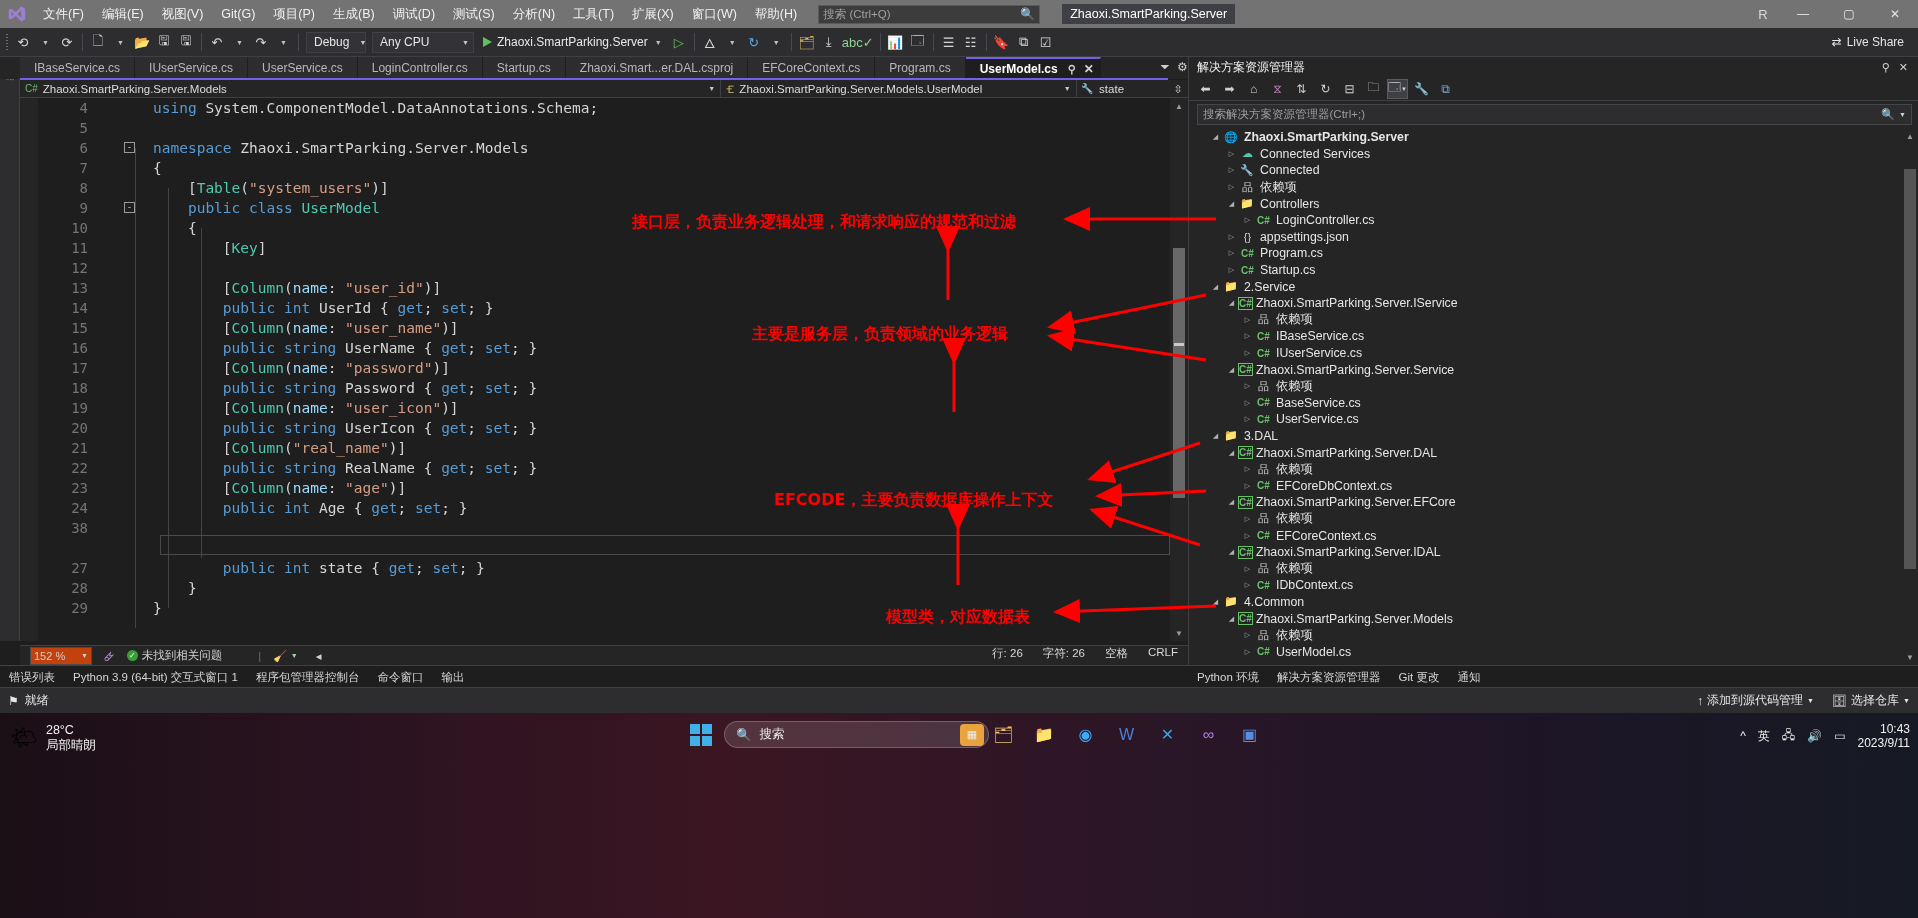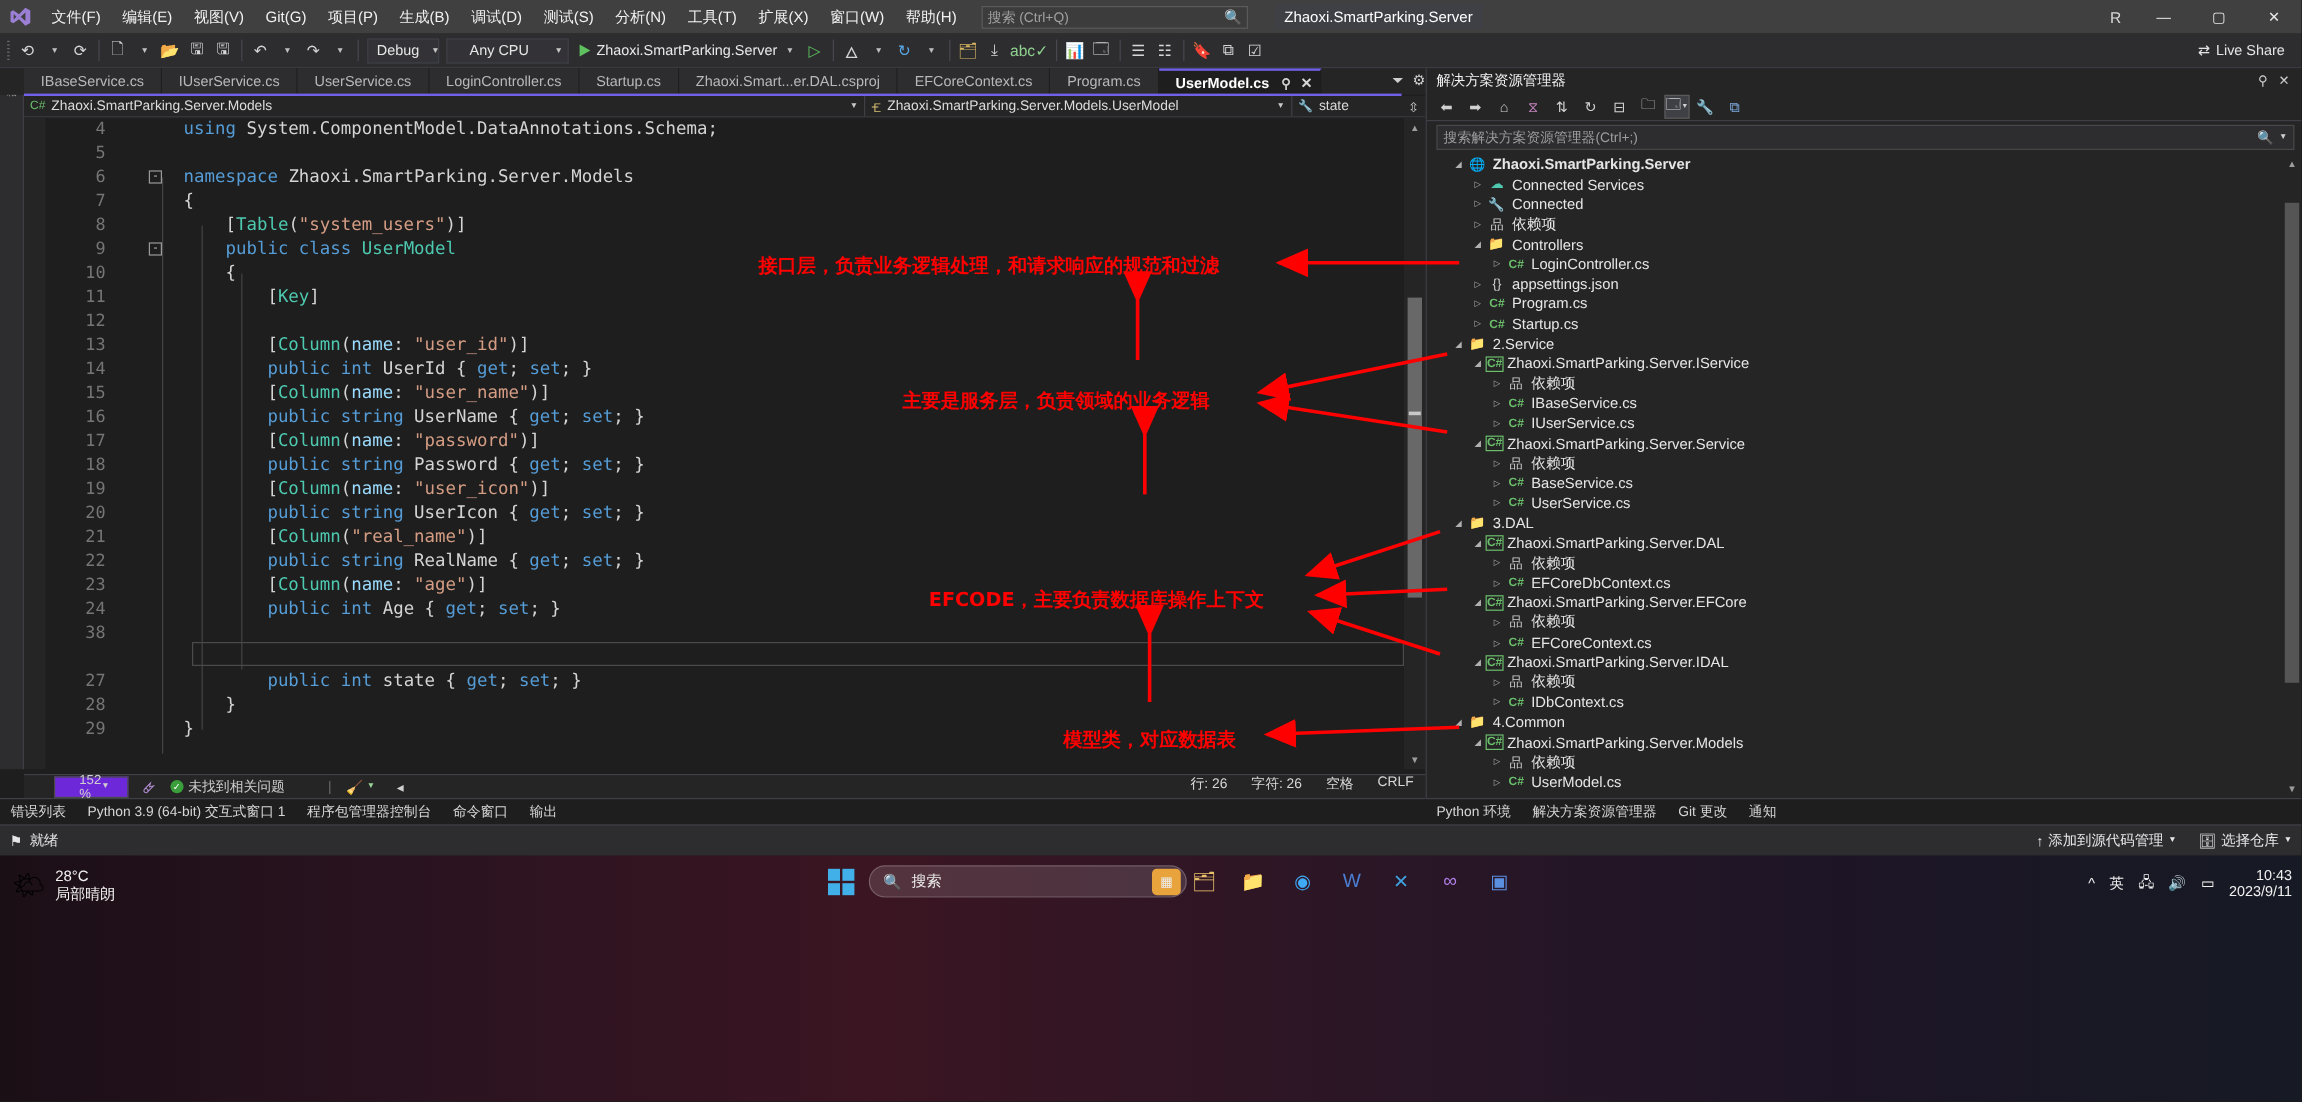--- a/index.html
+++ b/index.html
@@ -2,21 +2,21 @@
 <html><head>
 <meta charset="utf-8">
 <style>
   * { box-sizing: border-box; margin:0; padding:0; }
   html,body { width:1918px; height:918px; overflow:hidden; background:#1e1e1e;
               font-family:"Liberation Sans", sans-serif; }
   body { position:relative; }
 
   
   .titlebar{ position:absolute; left:0; top:0; width:1918px; height:28px;
-             background:#404040; display:flex; align-items:center; }
+             background:#737373; display:flex; align-items:center; }
   .vs-logo{ width:34px; height:28px; display:flex; align-items:center; justify-content:center; }
   .vs-logo svg{ width:18px; height:18px; }
   .menu{ display:flex; align-items:center; height:28px; }
   .menu-item{ padding:0 9px; height:28px; line-height:28px; font-size:12.5px; color:#f1f1f1; cursor:default; }
   .tb-search{ margin-left:12px; width:222px; height:19px; background:#3c3c3c;
               border:1px solid #5a5a5a; display:flex; align-items:center;
               padding:0 4px; font-size:11.5px; color:#a0a0a0; }
   .tb-search .q{ flex:1; }
   .tb-search .mag{ color:#cfcfcf; font-size:12px; }
   .sol-name{ margin-left:22px; font-size:12.5px; color:#ffffff; background:#3f3f46;
@@ -32,21 +32,21 @@
             background:#2d2d30; display:flex; align-items:center; padding-left:4px;
             border-bottom:1px solid #3f3f46; }
   .grip{ width:8px; height:18px; display:flex; flex-direction:column; justify-content:center; }
   .grip i{ display:block; width:2px; height:2px; background:#6d6d6d; margin:1px 0 1px 2px; }
   .tbtn{ height:22px; min-width:22px; display:flex; align-items:center; justify-content:center;
          color:#d6d6d6; font-size:13px; padding:0 2px; }
   .tsep{ width:1px; height:18px; background:#484850; margin:0 4px; }
   .tcaret{ font-size:7px; color:#c0c0c0; margin-left:1px; }
   .combo{ height:21px; background:#333337; border:1px solid #3f3f46; color:#e6e6e6;
           font-size:12px; display:flex; align-items:center; padding:0 4px 0 7px; margin:0 3px; }
-  .combo .cv{ flex:1;text-align:center; }
+  .combo .cv{ flex:1; }
   .combo .ca{ font-size:7px; margin-left:10px; color:#c8c8c8; }
   .run-btn{ display:flex; align-items:center; height:22px; padding:0 6px; color:#e9e9e9; font-size:12px; }
   .tri{ width:0;height:0;border-left:9px solid #5ec25e;border-top:5.5px solid transparent;
         border-bottom:5.5px solid transparent; margin-right:5px; }
   .liveshare{ position:absolute; right:14px; display:flex; align-items:center;
               color:#e4e4e4; font-size:12px; gap:5px; }
 
   
   .tabstrip{ position:absolute; left:0; top:57px; width:1188px; height:22px; background:#252526;
              display:flex; align-items:stretch; }
@@ -104,22 +104,22 @@
   .ed-scroll{ position:absolute; left:1170px; top:98px; width:18px; height:543px; background:#252526; }
   .ed-scroll .up,.ed-scroll .dn{ width:18px; height:16px; color:#9d9d9d; font-size:8px;
         display:flex; align-items:center; justify-content:center; }
   .ed-thumb{ position:absolute; left:3px; top:150px; width:12px; height:250px; background:#686868; }
   .ed-mark{ position:absolute; left:4px; top:245px; width:10px; height:3px; background:#c9c9c9; }
 
   
   .edstatus{ position:absolute; left:20px; top:645px; width:1168px; height:20px;
              background:#252526; display:flex; align-items:center; border-top:1px solid #3f3f46;
              font-size:11.5px; color:#d0d0d0; }
-  .zoombox{ width:62px; height:18px; border:1px solid #4a4a4a; background:#6d28d9;
-            display:flex; align-items:center; padding:0 20px; margin-left:25px; font-size:11px; }
+  .zoombox{ width:62px; height:18px; border:1px solid #4a4a4a; background:#c2410c;
+            display:flex; align-items:center; padding:0 3px; margin-left:10px; font-size:11px; }
   .zoombox .zc{ margin-left:auto; font-size:7px; }
   .ok-dot{ width:11px;height:11px;border-radius:50%;background:#3a9e3a;color:#fff;font-size:8px;
            display:flex;align-items:center;justify-content:center;margin-right:4px; }
   .edstat-item{ display:flex; align-items:center; margin-left:12px; }
   .edstat-right{ position:absolute; right:0; display:flex; align-items:flex-start; height:20px; }
   .edstat-right span{ padding:0 10px; font-size:11.5px; color:#d8d8d8; }
 
   
   .btabs{ position:absolute; left:0; top:665px; width:1188px; height:22px; background:#1e1e1e;
           display:flex; align-items:center; border-top:1px solid #3f3f46; }

